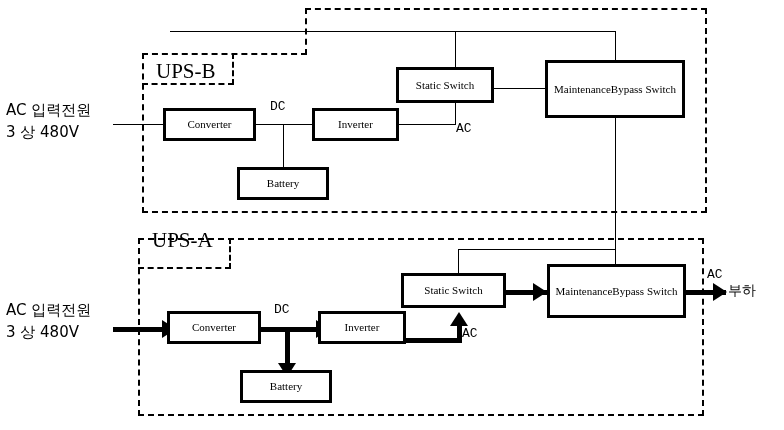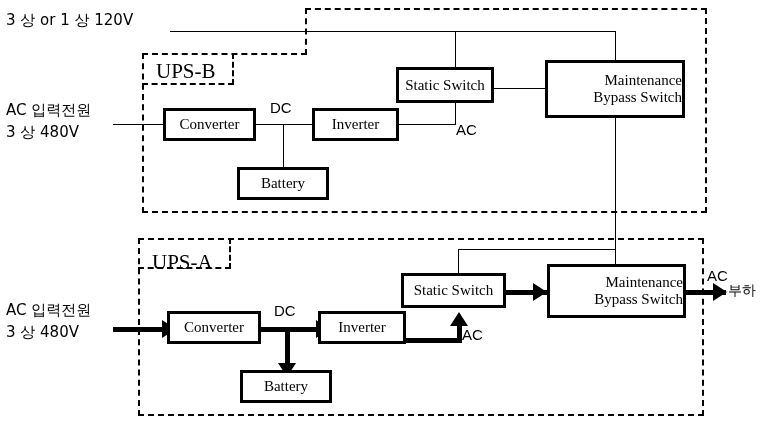--- a/index.html
+++ b/index.html
@@ -42,26 +42,26 @@
   
   .comp {
     position: absolute;
     border: 3px solid #000;
     box-sizing: border-box;
     background: #ffffff;
     display: flex;
     align-items: center;
     justify-content: center;
     text-align: center;
-    font-size: 15px;
+    font-size: 11px;
     line-height: 1.12;
     font-family: "Liberation Serif", "DejaVu Serif", serif;
     z-index: 3;
   }
-  .comp.two-line { flex-direction: column; align-items: flex-end; }
+  .comp.two-line { flex-direction: row; }
 
   
   .wire {
     position: absolute;
     background: #000;
     z-index: 1;
   }
   .wire.thin-h { height: 1px; }
   .wire.thin-v { width: 1px; }
   .wire.thick-h { height: 5px; }
@@ -86,22 +86,22 @@
   }
   .arrow.up {
     border-left: 9px solid transparent;
     border-right: 9px solid transparent;
     border-bottom: 14px solid #000;
   }
 
   
   .txt {
     position: absolute;
-    font-size: 15px;
-    font-family: Liberation Sans, sans-serif;
+    font-size: 13px;
+    font-family: Liberation Mono, monospace;
     white-space: nowrap;
     z-index: 4;
   }
   .txt.ko {
     font-family: "DejaVu Sans", "Liberation Sans", sans-serif;
     font-size: 14px;
   }
   .src-label {
     position: absolute;
     font-size: 15px;
@@ -111,21 +111,20 @@
     font-family: "DejaVu Sans", "Liberation Sans", sans-serif;
   }
   .src-label .ln { display: block; }
 </style>
 </head>
 <body>
 
 <div id="canvas">
 
   <div class="src-label" style="left:6px; top:10px;">
-    <span class="ln">3 상 or 1 상  120V</span>
   </div>
 
   <div class="src-label" style="left:6px; top:100px;">
     <span class="ln">AC 입력전원</span>
     <span class="ln">3 상  480V</span>
   </div>
 
   <div class="src-label" style="left:6px; top:300px;">
     <span class="ln">AC 입력전원</span>
     <span class="ln">3 상  480V</span>
@@ -187,21 +186,21 @@
   <div class="comp two-line" style="left:545px; top:60px; width:140px; height:58px;">
     <span>Maintenance</span>
     <span>Bypass Switch</span>
   </div>
 
   <div class="txt" style="left:270px; top:99px;">DC</div>
   <div class="txt" style="left:456px; top:121px;">AC</div>
 
   <div class="dash-box" style="left:138px; top:238px; width:566px; height:178px;"></div>
   <div class="dash-label" style="left:138px; top:238px; width:93px; height:31px;"></div>
-  <div class="ups-tag" style="left:152px; top:250px;">UPS-A</div>
+  <div class="ups-tag" style="left:152px; top:228px;">UPS-A</div>
 
   <div class="wire thin-h" style="left:458px; top:249px; width:158px;"></div>
   <div class="wire thin-v" style="left:458px; top:249px; height:27px;"></div>
 
   <div class="wire thick-h" style="left:113px; top:327px; width:52px;"></div>
   <div class="arrow right" style="left:162px; top:320px;"></div>
 
   <div class="wire thick-h" style="left:260px; top:327px; width:53px;"></div>
 
   <div class="wire thick-h" style="left:287px; top:327px; width:32px;"></div>

